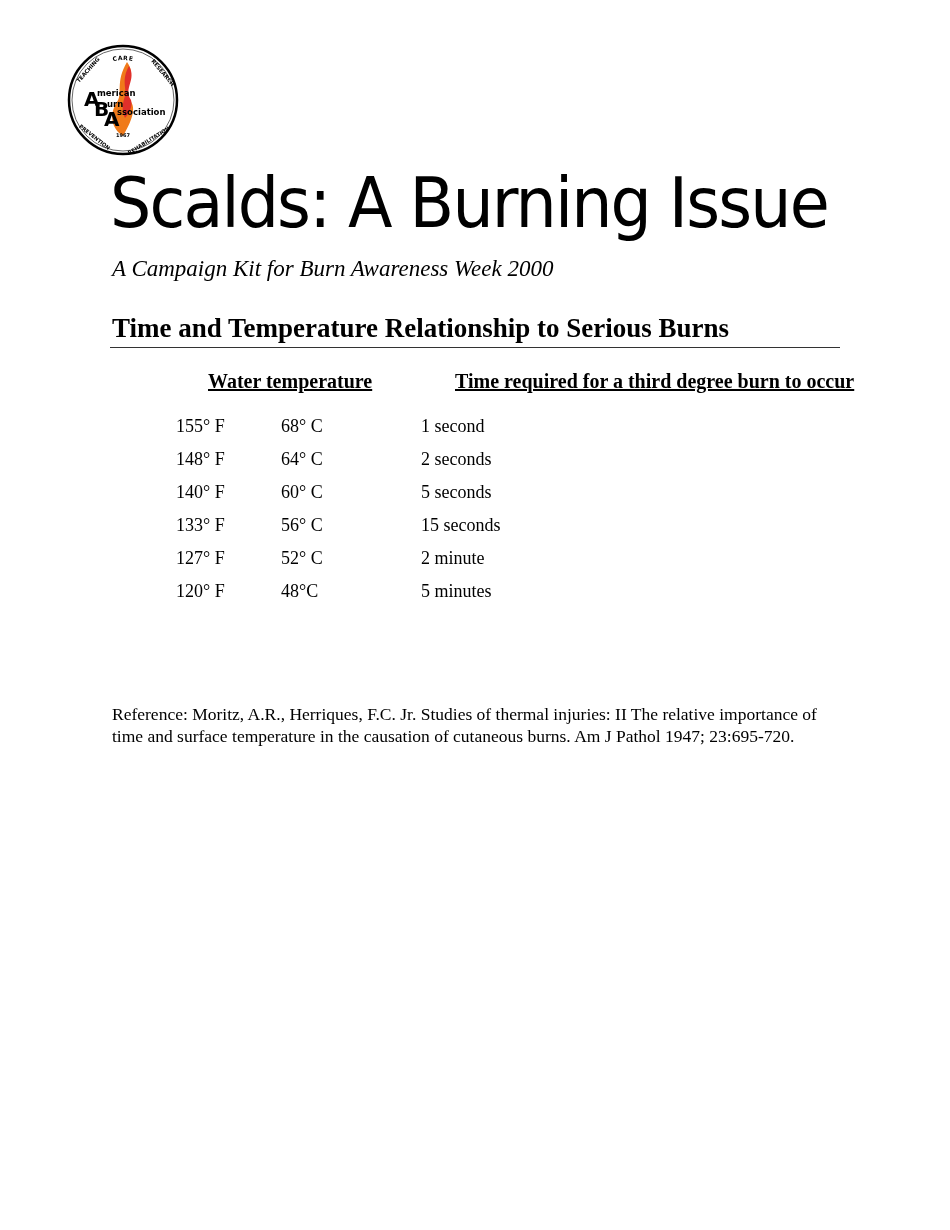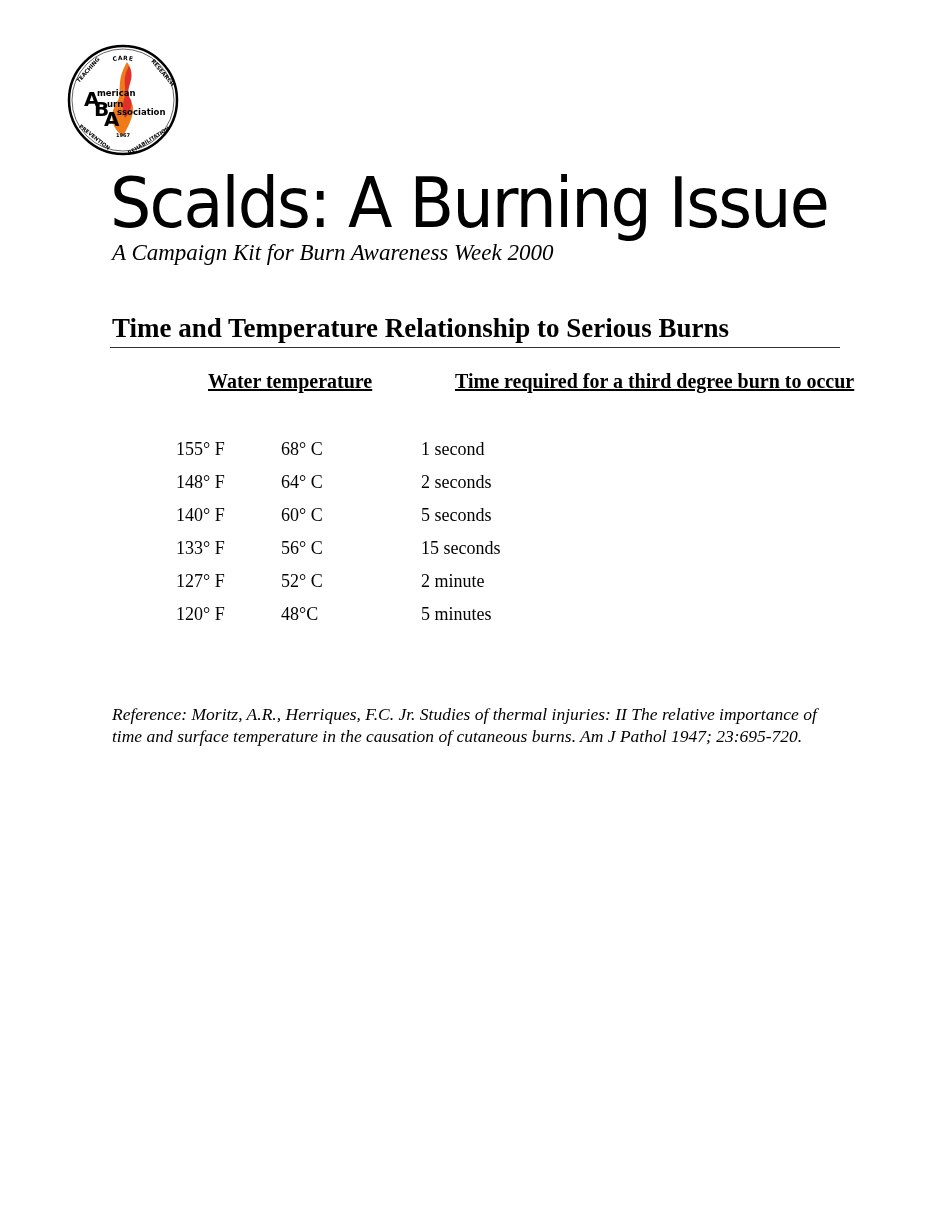--- a/index.html
+++ b/index.html
@@ -1,31 +1,31 @@
 <!DOCTYPE html>
 <html><head>
   <meta charset="utf-8">
   <style>
     html, body { margin: 0; padding: 0; background: #ffffff; }
     body { width: 950px; height: 1230px; position: relative; overflow: hidden; color: #000; font-family: "Liberation Serif", serif; }
     .logo { position: absolute; left: 67px; top: 44px; width: 112px; height: 112px; }
     .title { position: absolute; left: 110px; top: 168px; margin: 0; font-family: "DejaVu Sans", sans-serif; font-weight: normal; font-size: 70px; letter-spacing: -2px; line-height: 1; transform: scaleX(0.93); transform-origin: left top; white-space: nowrap; }
-    .subtitle { position: absolute; left: 112px; top: 240px; margin: 0; font-style: italic; font-size: 23px; white-space: nowrap; }
+    .subtitle { position: absolute; left: 112px; top: 256px; margin: 0; font-style: italic; font-size: 23px; white-space: nowrap; }
     .section-heading { position: absolute; left: 112px; top: 313px; margin: 0; font-weight: bold; font-size: 27px; white-space: nowrap; }
     .rule { position: absolute; left: 110px; top: 347px; width: 730px; height: 0; border-top: 1.5px solid #333; }
     .col-header { position: absolute; top: 370px; font-weight: bold; font-size: 20px; text-decoration: underline; white-space: nowrap; margin-left: 40px; }
     .col-header.temp { left: 168px; }
     .col-header.time { left: 415px; }
-    .rows { position: absolute; left: 0; top: 416px; width: 950px; margin-top: 23px; }
+    .rows { position: absolute; left: 0; top: 416px; width: 950px; }
     .row { position: relative; height: 33px; font-size: 18px; }
     .row span { position: absolute; top: 0; white-space: nowrap; }
     .row .f { left: 176px; }
     .row .c { left: 281px; text-align: center; }
     .row .t { left: 421px; }
-    .reference { position: absolute; left: 112px; top: 703px; width: 720px; margin: 0; font-size: 17.5px; line-height: 22px; font-style: italic; }
+    .reference { position: absolute; left: 112px; top: 703px; width: 720px; margin: 0; font-size: 17.5px; line-height: 22px; }
   </style>
 </head>
 <body>
 
 <div class="logo">
   <svg viewBox="0 0 112 112" width="112" height="112">
     <defs>
       <path id="arcTop" d="M 16 56 A 40 40 0 0 1 96 56"></path>
       <path id="arcBottom" d="M 14 62 A 42 42 0 0 0 98 62"></path>
     </defs>

